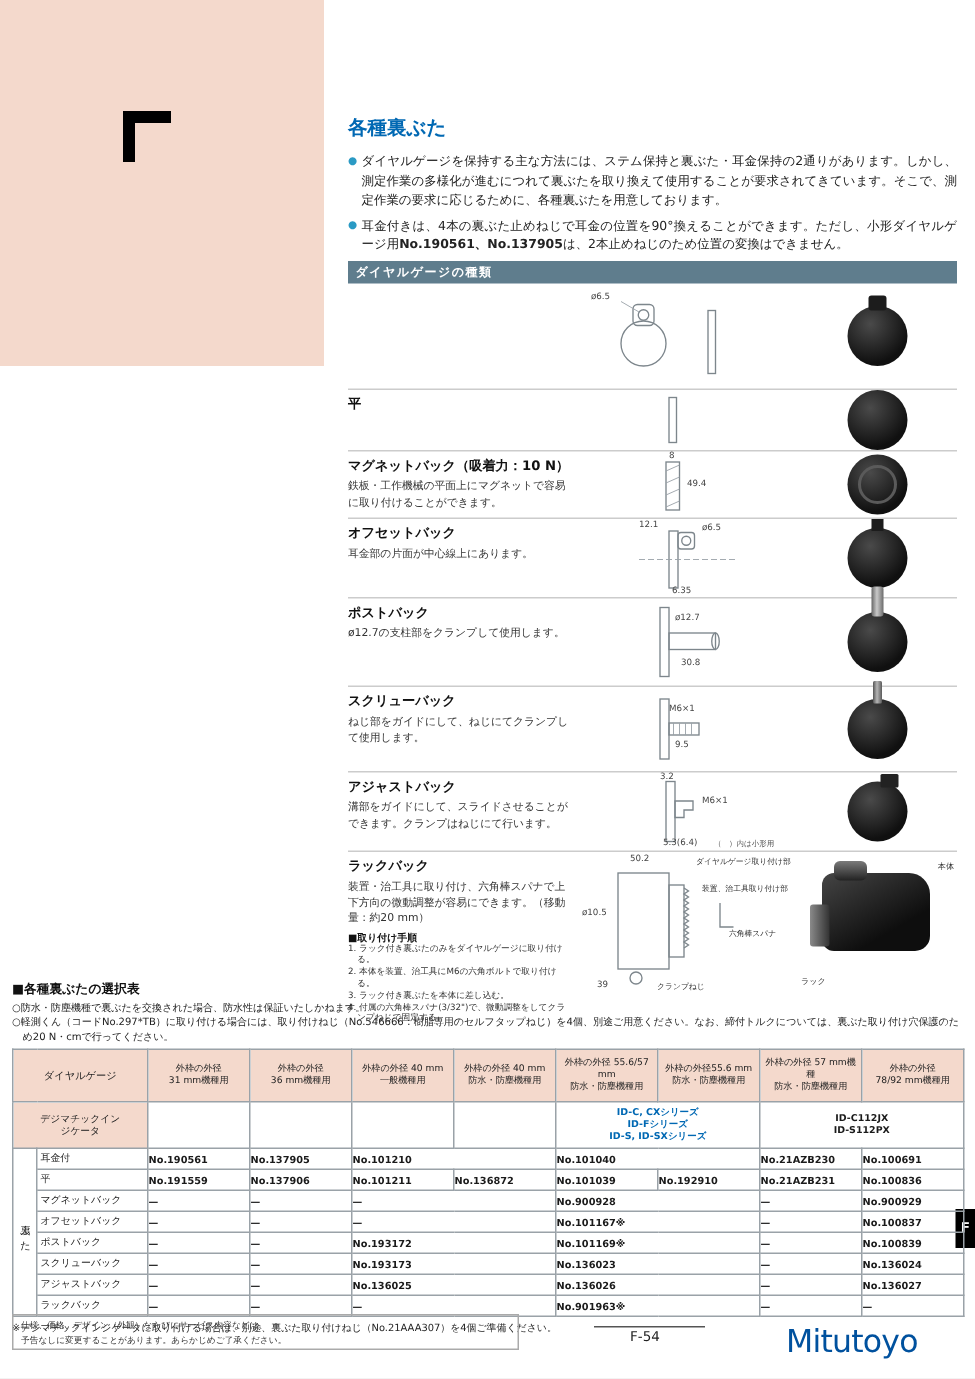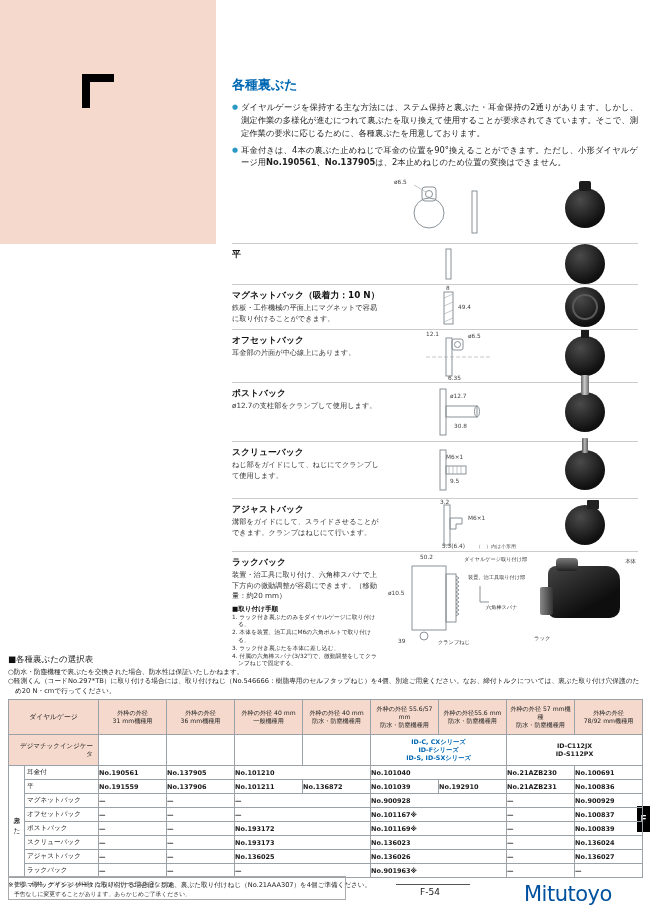--- a/index.html
+++ b/index.html
@@ -47,29 +47,29 @@
            background:linear-gradient(150deg,#454545,#0e0e0e 70%);}
   .ph-rack-knob{position:absolute;left:8px;top:-8px;width:22px;height:13px;border-radius:4px;
                 background:linear-gradient(#7a7a7a,#222);}
   .ph-rack-bar{position:absolute;left:-8px;bottom:3px;width:13px;height:28px;border-radius:2px;
                background:linear-gradient(90deg,#8a8a8a,#333);}
   .plab{position:absolute;font-size:5.4px;color:#333;}
   svg .ln{stroke:#7d868c;stroke-width:0.9;fill:none;}
   svg .hl{stroke:#9aa2a8;stroke-width:0.6;fill:none;}
   
   .sel{position:absolute;left:8px;top:654px;width:634px;}
-  .sel-heading{font-size:8.5px;font-weight:normal;color:#111;margin-bottom:2px;}
+  .sel-heading{font-size:8.5px;font-weight:bold;color:#111;margin-bottom:2px;}
   .sel-note{font-size:6.7px;line-height:1.4;color:#222;padding-left:7px;text-indent:-7px;}
   table.seltab{border-collapse:collapse;table-layout:fixed;width:634px;margin-top:3px;}
   table.seltab td,table.seltab th{border:1px solid #9aa2a8;overflow:hidden;}
   th.corner{background:#f4d9cc;font-size:6.8px;font-weight:normal;color:#222;text-align:center;vertical-align:middle;}
   th.chead{background:#f4d9cc;font-size:6.1px;font-weight:normal;color:#222;text-align:center;
            vertical-align:middle;white-space:pre-line;line-height:1.35;height:30px;padding:2px 1px;}
-  td.dlabel{background:#f4d9cc;font-size:6.5px;color:#222;text-align:right;vertical-align:middle;
-            padding:2px 5px;line-height:1.3;height:26px;}
+  td.dlabel{background:#f4d9cc;font-size:6.5px;color:#222;text-align:center;vertical-align:middle;
+            padding:2px 15px;line-height:1.3;height:26px;}
   td.dempty{background:#fff;}
   td.dseries{vertical-align:middle;}
   td.dseries div{color:#0068b3;font-weight:bold;font-size:6.3px;line-height:1.3;text-align:center;}
   td.dmodels{vertical-align:middle;}
   td.dmodels div{color:#1a1a1a;font-weight:bold;font-size:6.3px;line-height:1.3;text-align:center;}
   td.vert{writing-mode:vertical-rl;text-align:center;font-size:6.8px;color:#222;letter-spacing:2px;width:16px;}
   td.rlabel{font-size:6.6px;color:#222;text-align:left;padding:1px 2px;height:11px;margin-top:36px;}
   td.num{font-size:6.5px;font-weight:bold;color:#1a1a1a;text-align:left;padding:1px 0;}
   .sel-footnote{font-size:6.6px;color:#222;margin-top:3px;}
   
@@ -91,20 +91,21 @@
   <div class="main">
     <h1 class="title">各種裏ぶた</h1>
 
     <p class="bullet">
       <span class="bc">●</span><span>ダイヤルゲージを保持する主な方法には、ステム保持と裏ぶた・耳金保持の2通りがあります。しかし、測定作業の多様化が進むにつれて裏ぶたを取り換えて使用することが要求されてきています。そこで、測定作業の要求に応じるために、各種裏ぶたを用意しております。</span>
     </p>
     <p class="bullet">
       <span class="bc">●</span><span>耳金付きは、4本の裏ぶた止めねじで耳金の位置を90°換えることができます。ただし、小形ダイヤルゲージ用</span><b>No.190561、No.137905</b><span>は、2本止めねじのため位置の変換はできません。</span>
     </p>
 
+    <div class="secbar">ダイヤルゲージの種類</div>
 
     <div class="trow" style="height:70px">
       <div class="tdraw">
         <svg width="150" height="70">
           <circle class="ln" cx="45" cy="40" r="15"></circle>
           <rect class="ln" x="38" y="14" width="14" height="14" rx="3"></rect>
           <circle class="ln" cx="45" cy="21" r="3.5"></circle>
           <line class="hl" x1="30" y1="12" x2="42" y2="19"></line>
           <rect class="ln" x="88" y="18" width="5" height="42"></rect>
         </svg>

